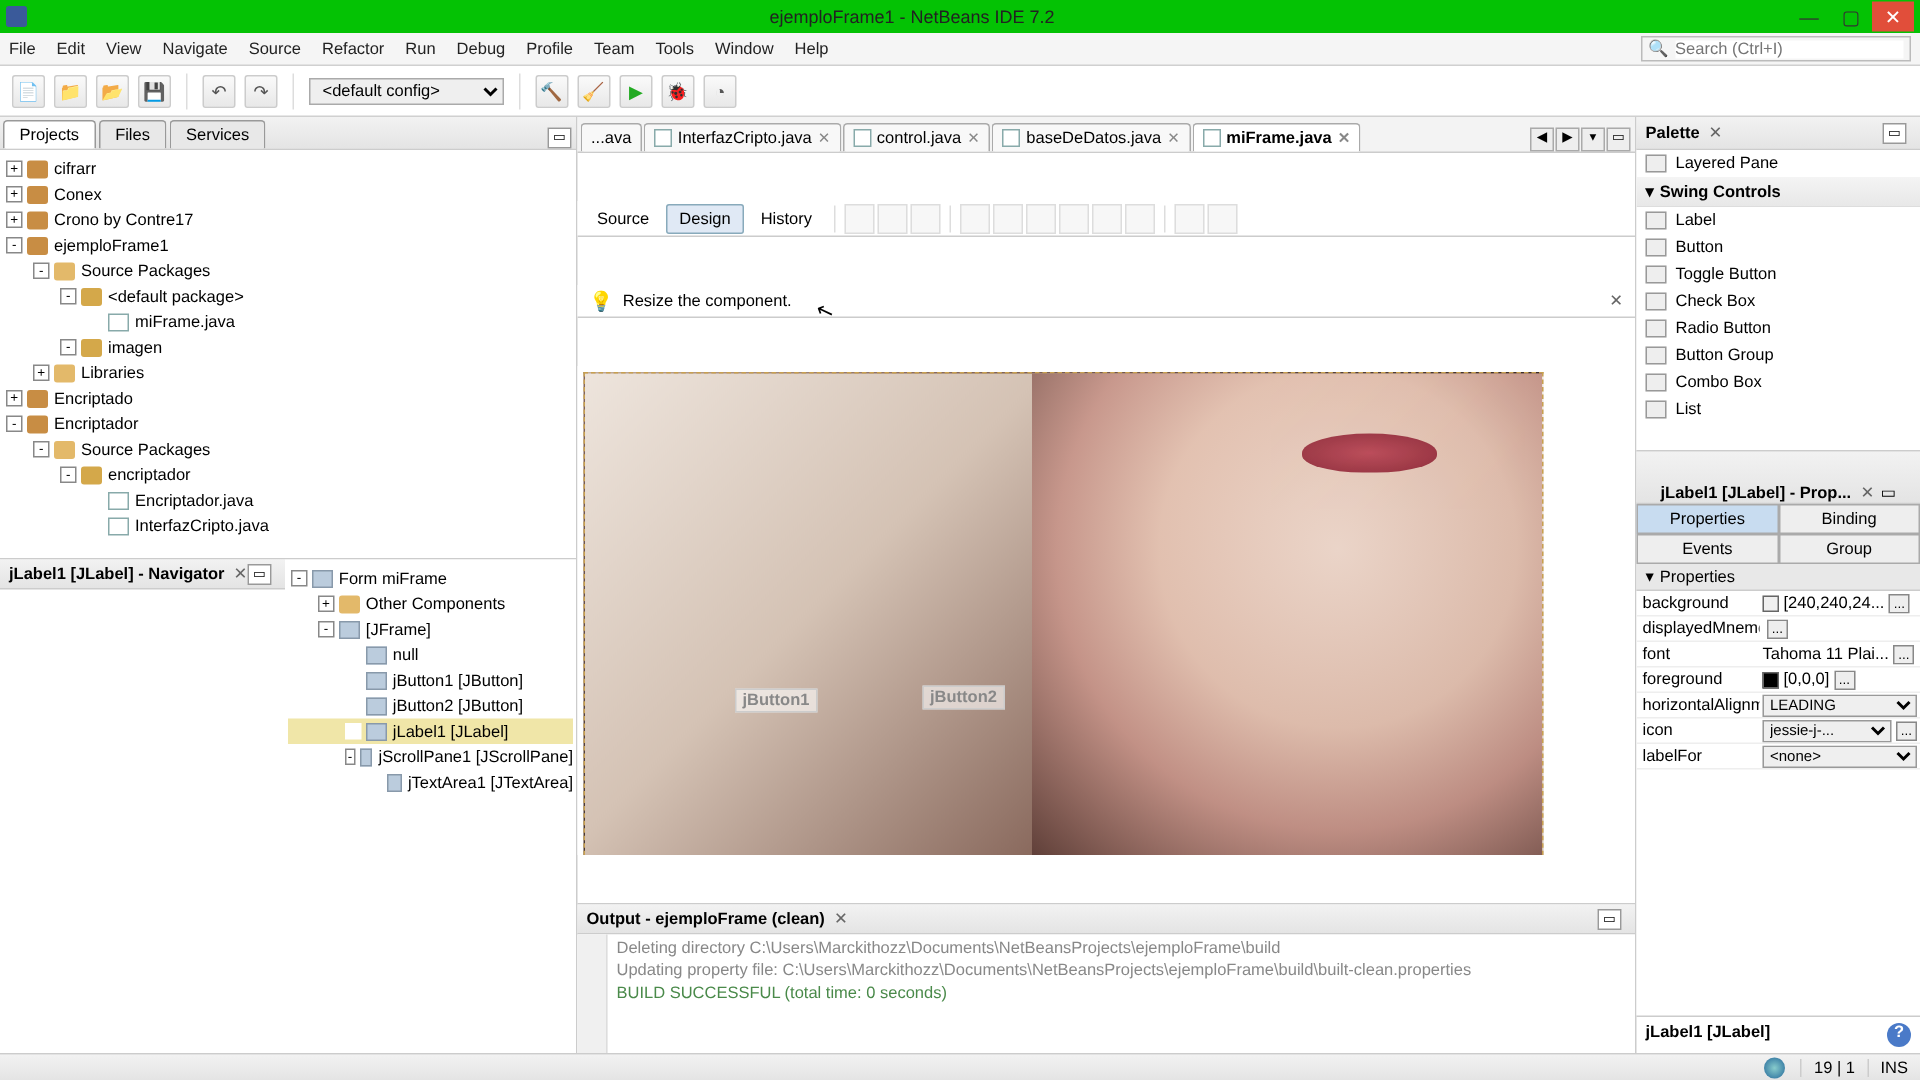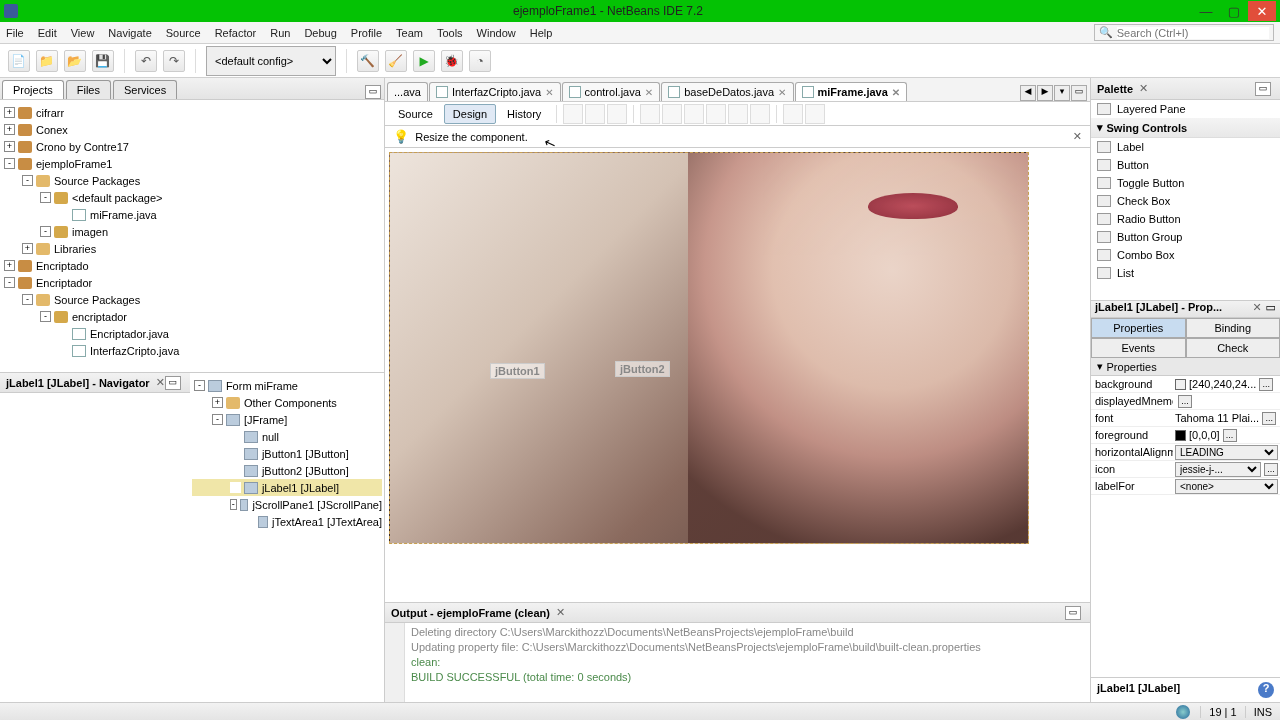--- a/index.html
+++ b/index.html
@@ -14,25 +14,25 @@
 
 .menubar { height: 22px; background: #f5f5f5; border-bottom: 1px solid #d0d0d0; display: flex; align-items: center; padding: 0 6px; gap: 14px; }
 .menubar span { color: #222; }
 .menubar .search-wrap { margin-left: auto; display: flex; align-items: center; border: 1px solid #bbb; padding: 1px 4px; width: 180px; }
 .menubar .search-wrap .mag { font-size: 11px; color: #666; margin-right: 4px; }
 .menubar .search-wrap input { border: none; outline: none; font-size: 11px; flex: 1; }
 
 .toolbar { height: 34px; background: #fff; border-bottom: 1px solid #d0d0d0; display: flex; align-items: center; padding: 0 8px; gap: 6px; }
 .tb-icon { width: 22px; height: 22px; border: 1px solid #ccc; border-radius: 2px; background: linear-gradient(#fafafa,#e8e8e8); display: flex; align-items: center; justify-content: center; color: #555; font-size: 12px; }
 .tb-sep { width: 1px; height: 24px; background: #ddd; margin: 0 4px; }
-.config-select { height: 30px; border: 1px solid #aaa; font-size: 11px; padding: 0 4px; min-width: 130px; }
+.config-select { height: 18px; border: 1px solid #aaa; font-size: 11px; padding: 0 4px; min-width: 130px; }
 
 .workspace { display: flex; height: 624px; }
 .left-col { width: 385px; display: flex; flex-direction: column; border-right: 1px solid #ccc; }
-.mid-col { flex: 1; display: flex; flex-direction: column; }
+.mid-col { flex: 1; display: flex; flex-direction: column; gap: 32px; }
 .right-col { width: 190px; display: flex; flex-direction: column; border-left: 1px solid #ccc; }
 
 .panel-tabs { height: 22px; background: linear-gradient(#f2f2f2,#e4e4e4); border-bottom: 1px solid #ccc; display: flex; align-items: flex-end; }
 .panel-tab { padding: 3px 10px; border: 1px solid #999; border-bottom: none; background: #fff; margin-left: 2px; border-radius: 3px 3px 0 0; cursor: default; }
 .panel-tab.inactive { background: #e8e8e8; }
 .panel-min { margin-left: auto; width: 16px; height: 14px; border: 1px solid #999; background: #fff; margin-right: 3px; font-size: 9px; text-align: center; }
 
 .tree { flex: 1; overflow: auto; padding: 4px 2px; background: #fff; }
 .tree-row { display: flex; align-items: center; height: 17px; white-space: nowrap; }
 .tree-row .expander { width: 11px; height: 11px; border: 1px solid #888; font-size: 9px; line-height: 8px; text-align: center; margin-right: 3px; background: #fff; }
@@ -84,21 +84,21 @@
 .out-text .grey { color: #888; }
 .out-text .green { color: #4a8a4a; }
 
 .pal-header { height: 22px; background: linear-gradient(#f2f2f2,#e4e4e4); border-bottom: 1px solid #ccc; display: flex; align-items: center; padding: 0 6px; }
 .pal-header .x { margin-left: 6px; color: #666; }
 .pal-body { background: #fff; overflow: hidden; }
 .pal-cat { padding: 3px 6px; background: linear-gradient(#f4f4f4,#e8e8e8); border-bottom: 1px solid #ddd; font-weight: bold; display: flex; align-items: center; gap: 4px; }
 .pal-item { padding: 3px 6px; display: flex; align-items: center; gap: 6px; }
 .pal-ic { width: 14px; height: 12px; border: 1px solid #999; background: #eee; }
 
-.props-header { height: 18px; background: linear-gradient(#f2f2f2,#e4e4e4); border-top: 1px solid #ccc; border-bottom: 1px solid #ccc; display: flex; align-items: flex-start; padding: 0 4px; font-weight: bold; }
+.props-header { height: 36px; background: linear-gradient(#f2f2f2,#e4e4e4); border-top: 1px solid #ccc; border-bottom: 1px solid #ccc; display: flex; align-items: flex-end; padding: 0 16px; font-weight: bold; }
 .props-header .x { margin-left: auto; color: #666; font-weight: normal; }
 .props-header .more { margin-left: 4px; font-weight: normal; }
 .prop-tabs { display: flex; }
 .prop-tab { flex: 1; text-align: center; padding: 3px 0; border: 1px solid #aaa; background: #eee; }
 .prop-tab.active { background: #c8dcf0; }
 .prop-section { padding: 2px 6px; background: #e8e8e8; border-bottom: 1px solid #ccc; display: flex; align-items: center; gap: 4px; }
 .prop-row { display: flex; border-bottom: 1px solid #eee; height: 17px; align-items: center; }
 .prop-row .pn { width: 82px; padding-left: 4px; overflow: hidden; }
 .prop-row .pv { flex: 1; display: flex; align-items: center; gap: 3px; padding: 0 2px; overflow: hidden; }
 .prop-row .pv .sw { width: 11px; height: 11px; border: 1px solid #666; }
@@ -379,21 +379,20 @@
       <div class="out-header">
         <span style="font-weight:bold">Output - ejemploFrame (clean)</span>
         <span class="x">✕</span>
         <div class="panel-min" style="margin-left:auto">▭</div>
       </div>
       <div class="out-body">
         <div class="out-gutter"></div>
         <div class="out-text">
           <div class="grey">Deleting directory C:\Users\Marckithozz\Documents\NetBeansProjects\ejemploFrame\build</div>
           <div class="grey">Updating property file: C:\Users\Marckithozz\Documents\NetBeansProjects\ejemploFrame\build\built-clean.properties</div>
-          <div class="green">clean:</div>
           <div class="green">BUILD SUCCESSFUL (total time: 0 seconds)</div>
         </div>
       </div>
     </div>
   </div>
 
   <div class="right-col">
     <div class="pal-header">
       <span style="font-weight:bold">Palette</span>
       <span class="x">✕</span>
@@ -446,21 +445,21 @@
       <span>jLabel1 [JLabel] - Prop...</span>
       <span class="x">✕</span>
       <span class="more">▭</span>
     </div>
     <div class="prop-tabs">
       <div class="prop-tab active">Properties</div>
       <div class="prop-tab">Binding</div>
     </div>
     <div class="prop-tabs">
       <div class="prop-tab">Events</div>
-      <div class="prop-tab">Check</div>
+      <div class="prop-tab">Group</div>
     </div>
     <div class="prop-section">
         <span>▾</span>
         <span>Properties</span>
       </div>
     <div style="flex:1;overflow:hidden;background:#fff">
       <div class="prop-row">
           <div class="pn">background</div>
           <div class="pv">
             <span class="sw" style="background:#f0f0f0"></span>

